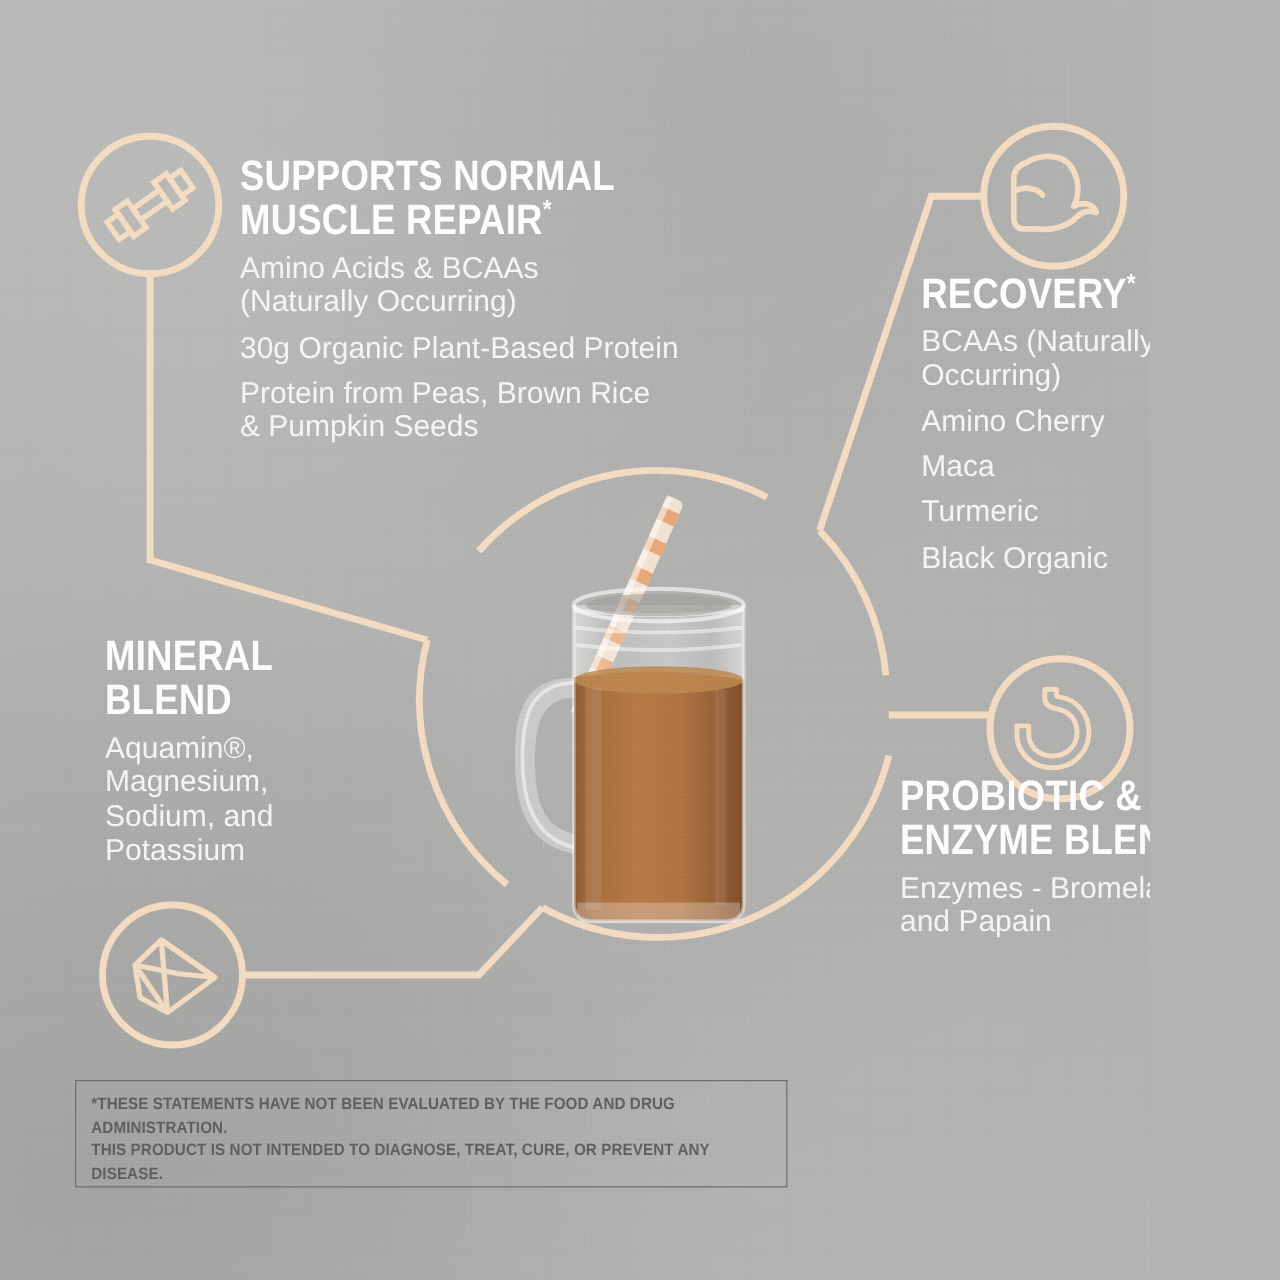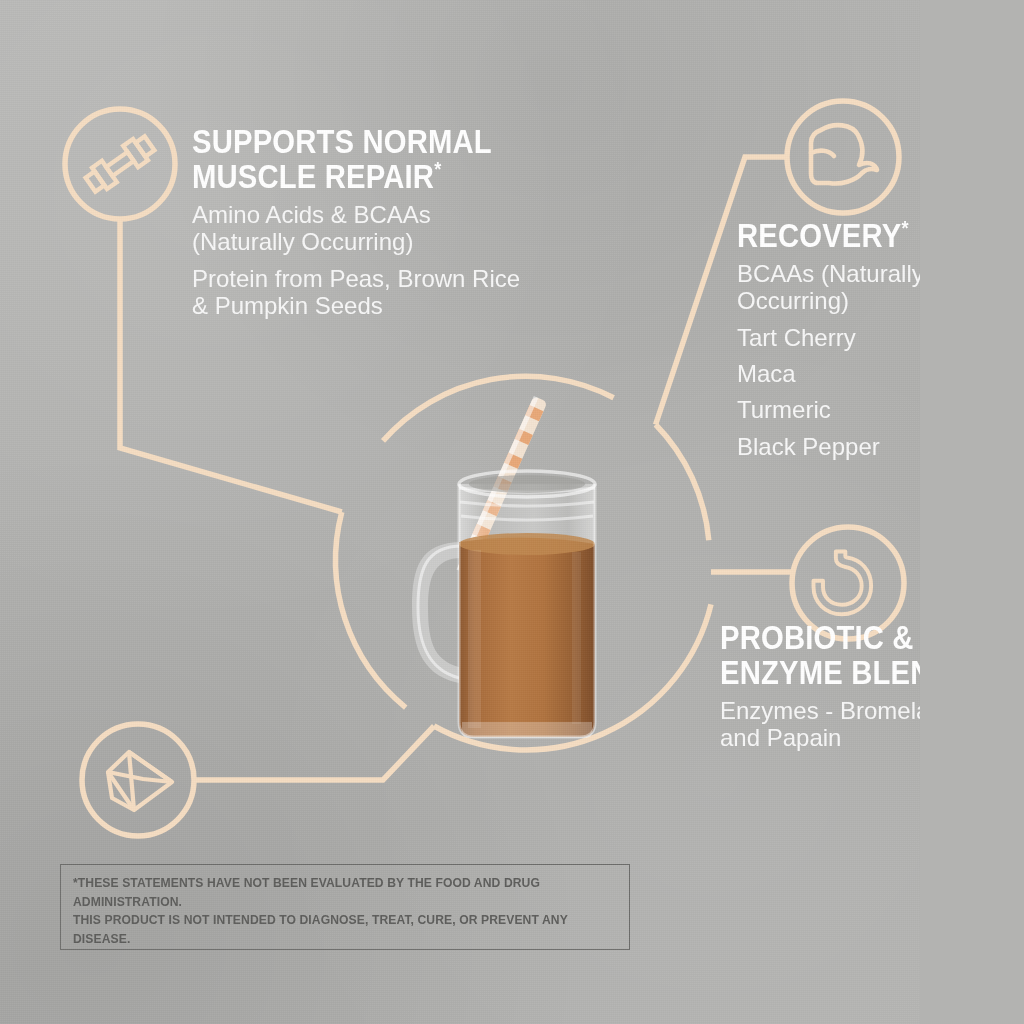--- a/index.html
+++ b/index.html
@@ -206,34 +206,43 @@
 
       <path d="M 60 330 L 190 330 L 190 341 Q 190 346 182 346 L 68 346 Q 60 346 60 341 Z" fill="#ffffff" opacity=".28"></path>
     </svg>
   </div>
 
   <div class="block" style="left:192px;top:124px;width:400px;">
     <h2 class="heading"><span>SUPPORTS NORMAL
 MUSCLE REPAIR</span><sup>*</sup></h2>
     <p class="bodyline">Amino Acids &amp; BCAAs
 (Naturally Occurring)</p>
+    <p class="bodyline">30g Organic Plant-Based Protein</p>
     <p class="bodyline">Protein from Peas, Brown Rice
 &amp; Pumpkin Seeds</p>
   </div>
 
   <div class="block" style="left:737px;top:218px;width:280px;">
     <h2 class="heading"><span>RECOVERY</span><sup>*</sup></h2>
     <p class="bodyline">BCAAs (Naturally
 Occurring)</p>
-    <p class="bodyline">Tart Cherry</p>
+    <p class="bodyline">Amino Cherry</p>
     <p class="bodyline">Maca</p>
     <p class="bodyline">Turmeric</p>
-    <p class="bodyline">Black Pepper</p>
-  </div>
-
+    <p class="bodyline">Black Organic</p>
+  </div>
+
+  <div class="block" style="left:84px;top:508px;width:240px;">
+    <h2 class="heading"><span>MINERAL
+BLEND</span><sup></sup></h2>
+    <p class="bodyline">Aquamin®,
+Magnesium,
+Sodium, and
+Potassium</p>
+  </div>
 
   <div class="block" style="left:720px;top:620px;width:300px;">
     <h2 class="heading"><span>PROBIOTIC &amp;
 ENZYME BLEND</span><sup>*</sup></h2>
     <p class="bodyline">Enzymes - Bromelain
 and Papain</p>
   </div>
 
   <div id="disclaimer">
     <p>*THESE STATEMENTS HAVE NOT BEEN EVALUATED BY THE FOOD AND DRUG ADMINISTRATION.

